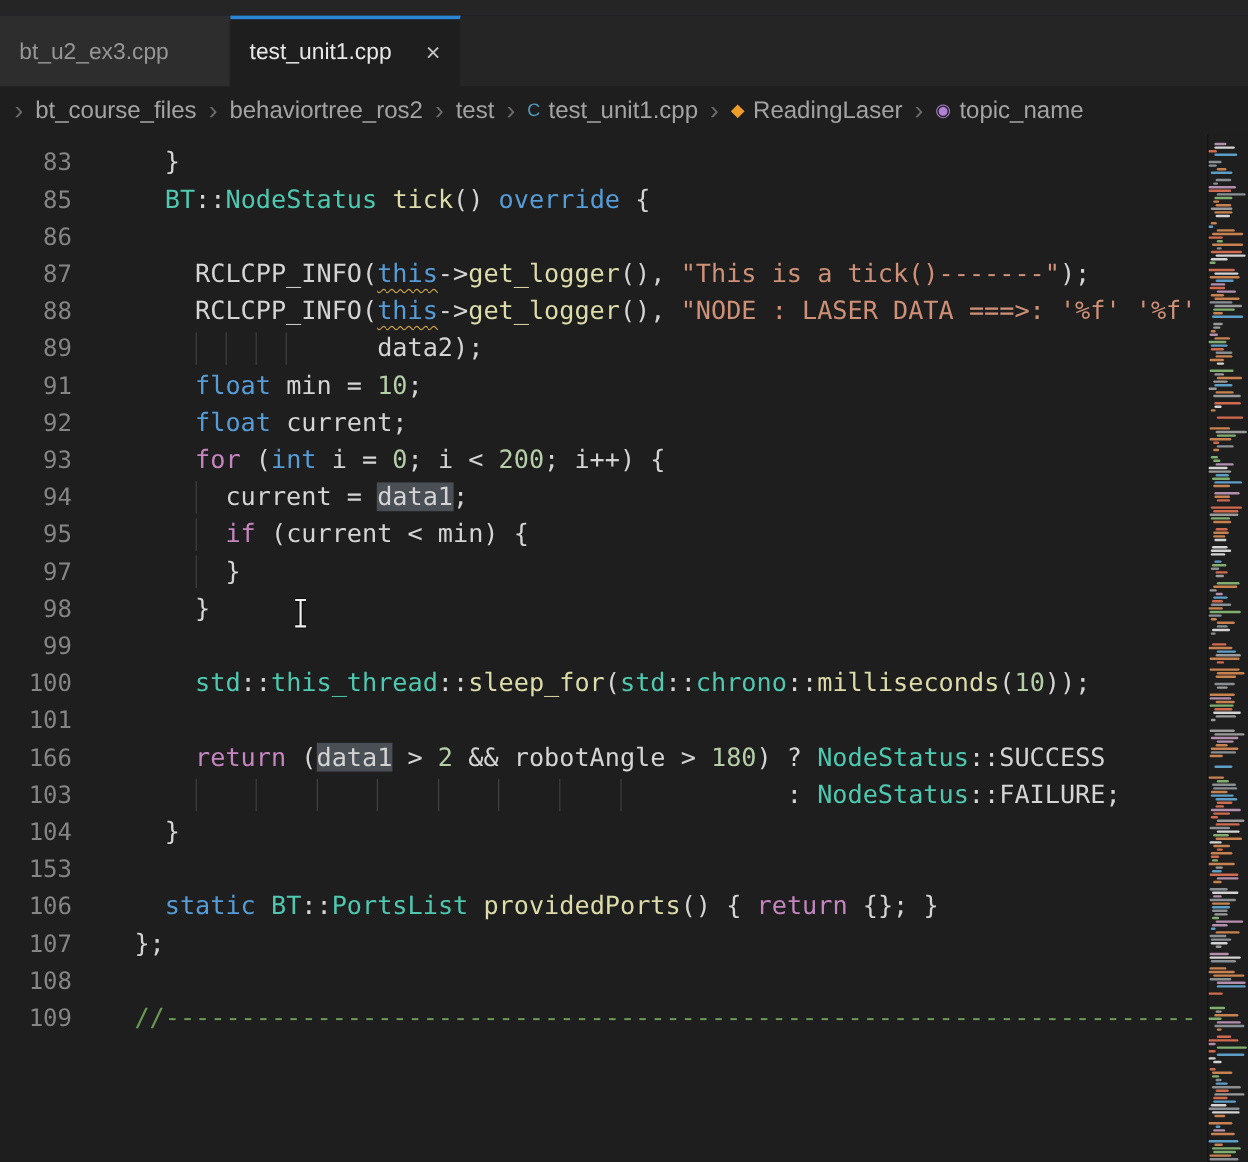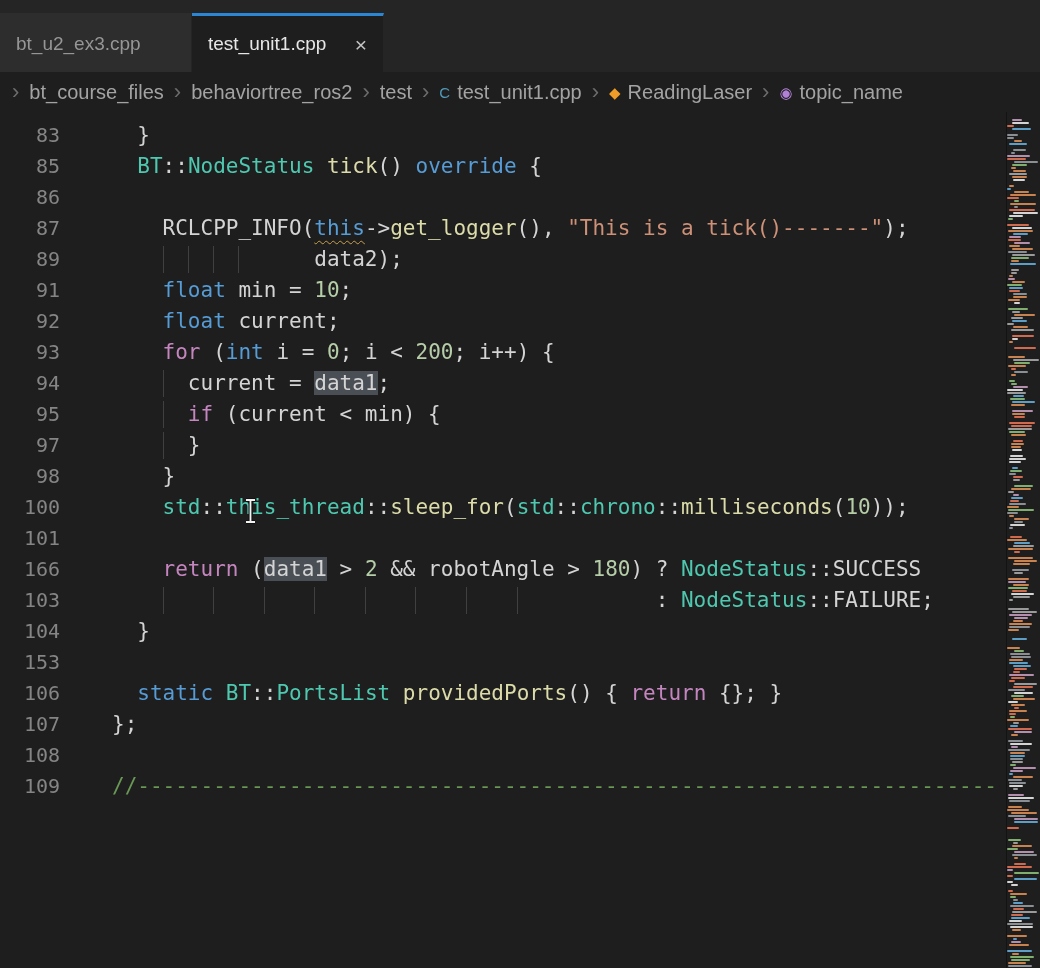--- a/index.html
+++ b/index.html
@@ -106,20 +106,24 @@
       </div>
       <div class="code-line">
         <span class="ln">86</span>
         <div class="lc"></div>
       </div>
       <div class="code-line">
         <span class="ln">87</span>
         <div class="lc"><span class="tk-d">    RCLCPP_INFO(</span><span class="tk-kb sq">this</span><span class="tk-d">-&gt;</span><span class="tk-fn">get_logger</span><span class="tk-d">(), </span><span class="tk-st">"This is a tick()-------"</span><span class="tk-d">);</span></div>
       </div>
       <div class="code-line">
+        <span class="ln">88</span>
+        <div class="lc"><span class="tk-d">    RCLCPP_INFO(</span><span class="tk-kb sq">this</span><span class="tk-d">-&gt;</span><span class="tk-fn">get_logger</span><span class="tk-d">(), </span><span class="tk-st">"NODE : LASER DATA ===&gt;: '%f' '%f'</span></div>
+      </div>
+      <div class="code-line">
         <span class="ln">89</span>
         <div class="lc"><span class="guide" style="left: calc(4ch + 50px);"></span><span class="guide" style="left: calc(6ch + 50px);"></span><span class="guide" style="left: calc(8ch + 50px);"></span><span class="guide" style="left: calc(10ch + 50px);"></span><span class="tk-d">                data2);</span></div>
       </div>
       <div class="code-line">
         <span class="ln">91</span>
         <div class="lc"><span class="tk-d">    </span><span class="tk-kb">float</span><span class="tk-d"> min = </span><span class="tk-nu">10</span><span class="tk-d">;</span></div>
       </div>
       <div class="code-line">
         <span class="ln">92</span>
         <div class="lc"><span class="tk-d">    </span><span class="tk-kb">float</span><span class="tk-d"> current;</span></div>
@@ -136,20 +140,24 @@
         <span class="ln">95</span>
         <div class="lc"><span class="guide" style="left: calc(4ch + 50px);"></span><span class="tk-d">      </span><span class="tk-kp">if</span><span class="tk-d"> (current &lt; min) {</span></div>
       </div>
       <div class="code-line">
         <span class="ln">97</span>
         <div class="lc"><span class="guide" style="left: calc(4ch + 50px);"></span><span class="tk-d">      }</span></div>
       </div>
       <div class="code-line">
         <span class="ln">98</span>
         <div class="lc"><span class="tk-d">    }</span></div>
+      </div>
+      <div class="code-line">
+        <span class="ln">99</span>
+        <div class="lc"></div>
       </div>
       <div class="code-line">
         <span class="ln">100</span>
         <div class="lc"><span class="tk-d">    </span><span class="tk-ty">std</span><span class="tk-d">::</span><span class="tk-ty">this_thread</span><span class="tk-d">::</span><span class="tk-fn">sleep_for</span><span class="tk-d">(</span><span class="tk-ty">std</span><span class="tk-d">::</span><span class="tk-ty">chrono</span><span class="tk-d">::</span><span class="tk-fn">milliseconds</span><span class="tk-d">(</span><span class="tk-nu">10</span><span class="tk-d">));</span></div>
       </div>
       <div class="code-line">
         <span class="ln">101</span>
         <div class="lc"></div>
       </div>
       <div class="code-line">

